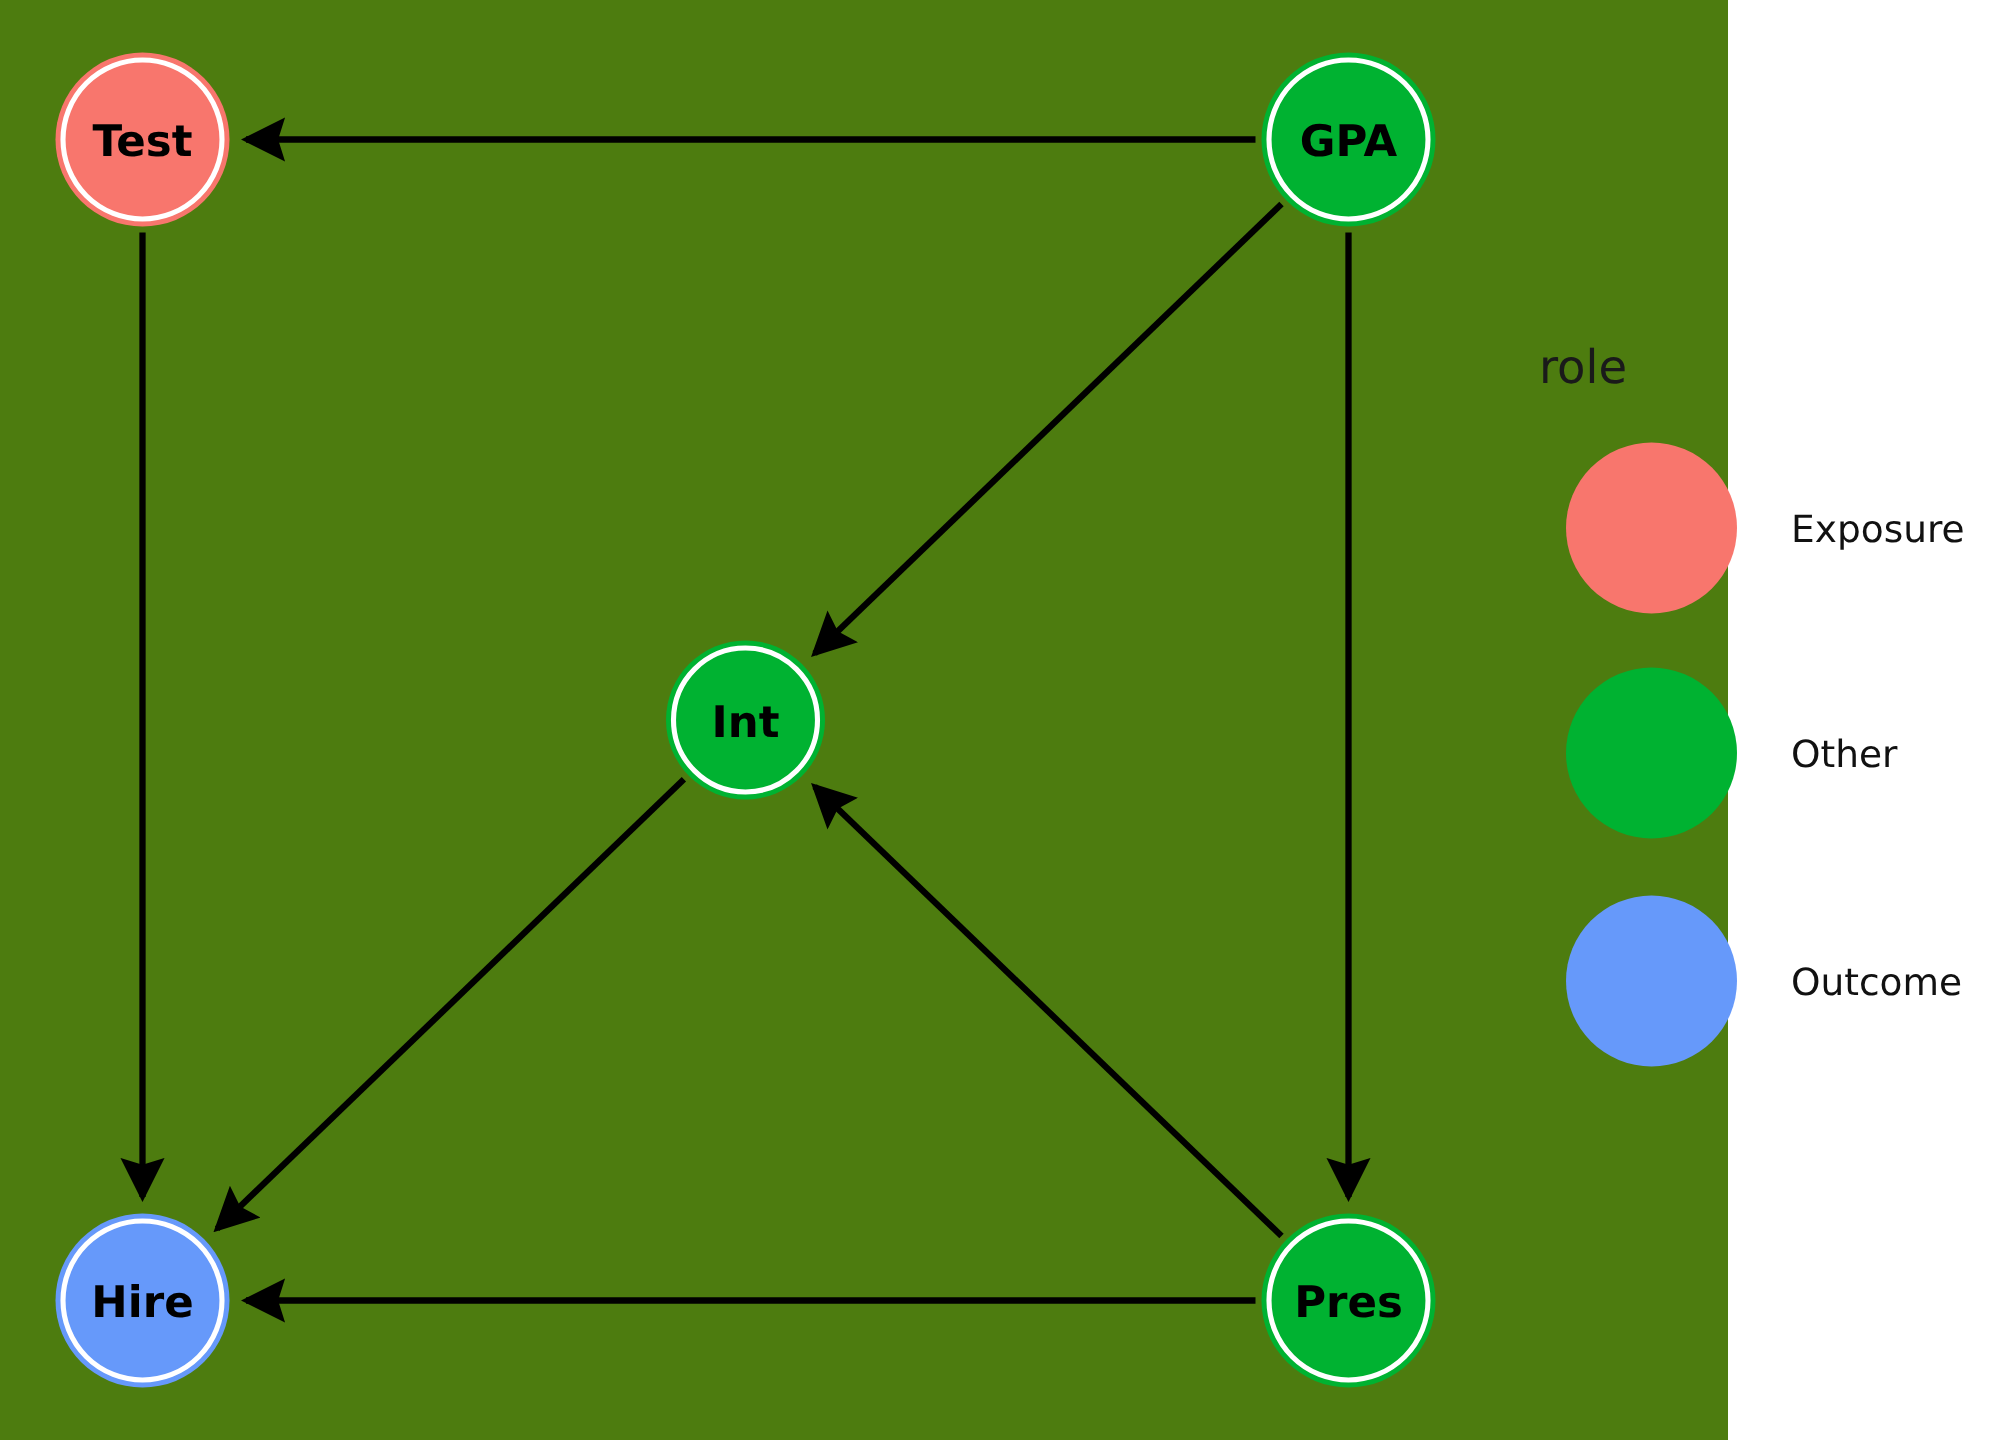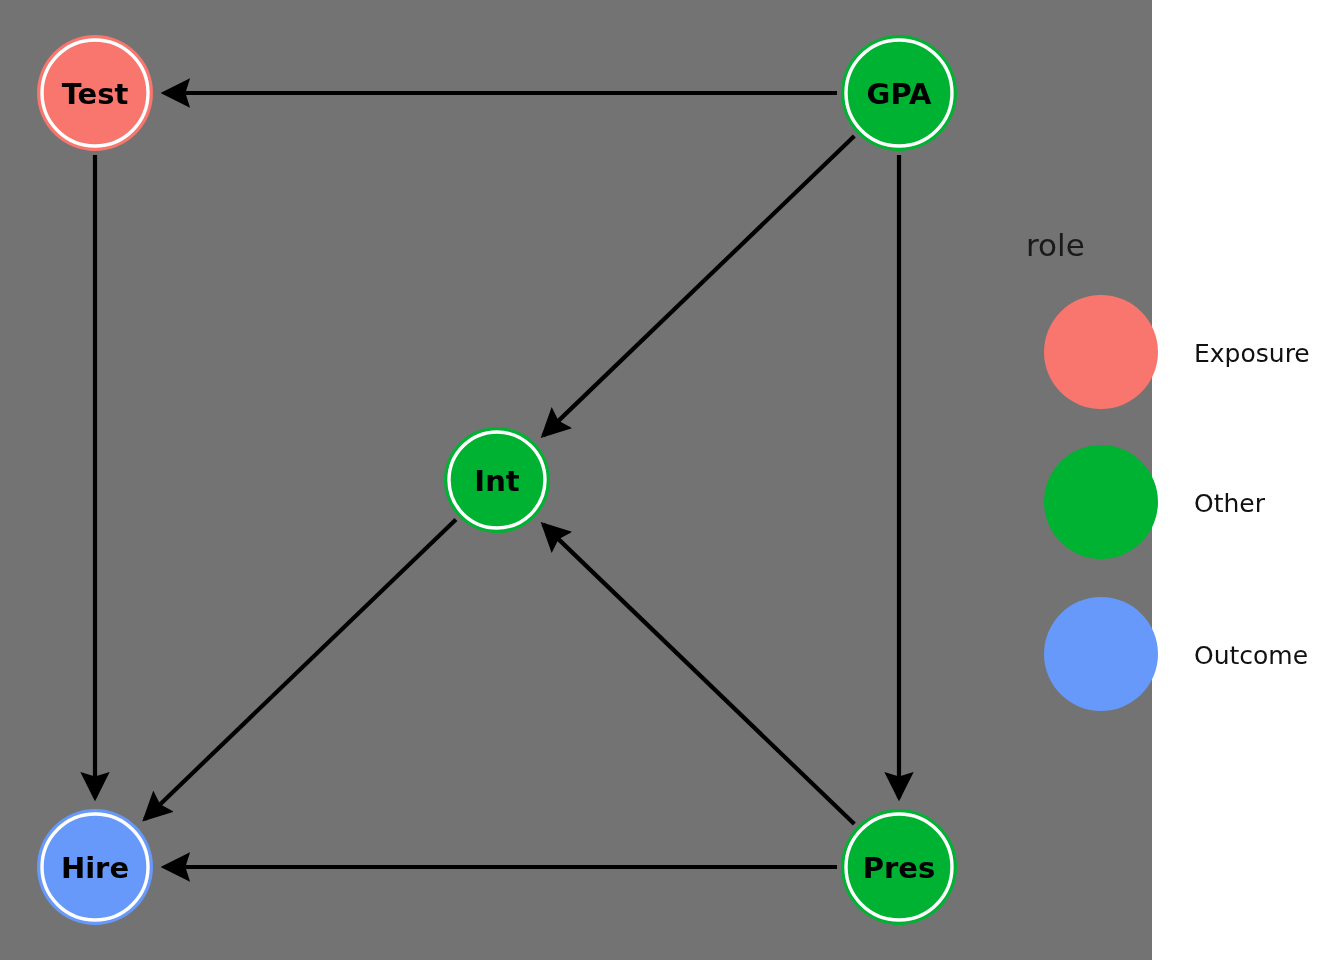--- a/index.html
+++ b/index.html
@@ -11,21 +11,21 @@
   body {
     width: 1344px;
     height: 960px;
     overflow: hidden;
     font-family: "DejaVu Sans", sans-serif;
   }
   #stage {
     position: relative;
     width: 1152px;
     height: 960px;
-    background: #737373;
+    background: #4d7c0f;
     text-align: right;
   }
   #dag-svg {
     position: absolute;
     left: 0;
     top: 0;
     width: 1344px;
     height: 960px;
     display: block;
   }

